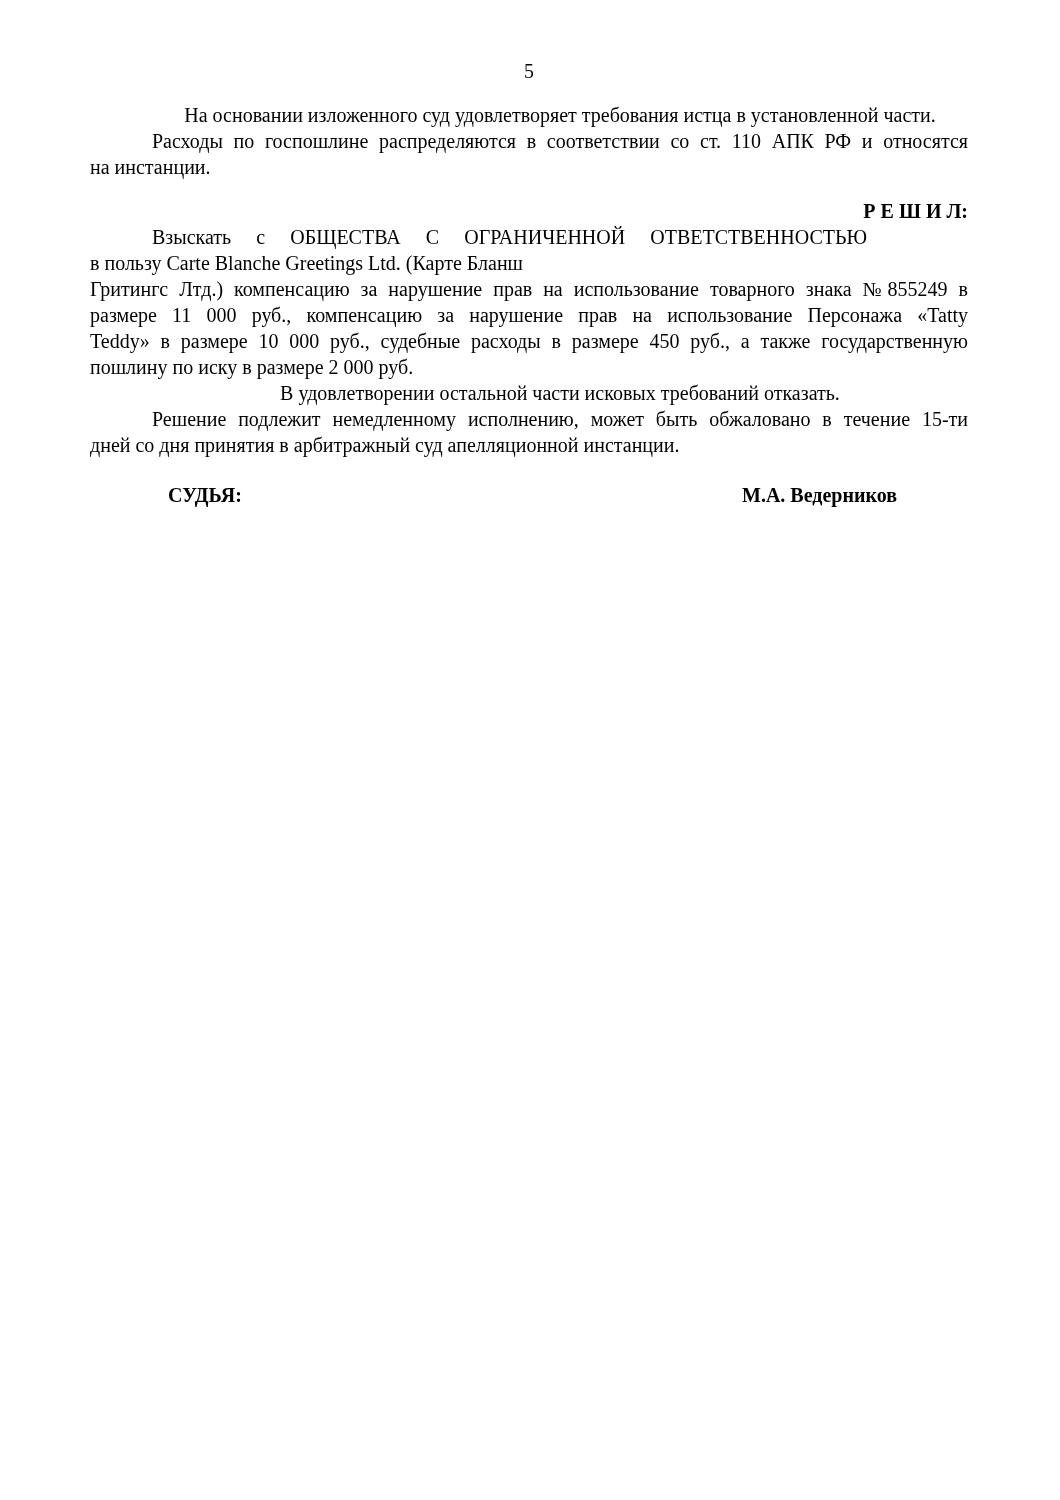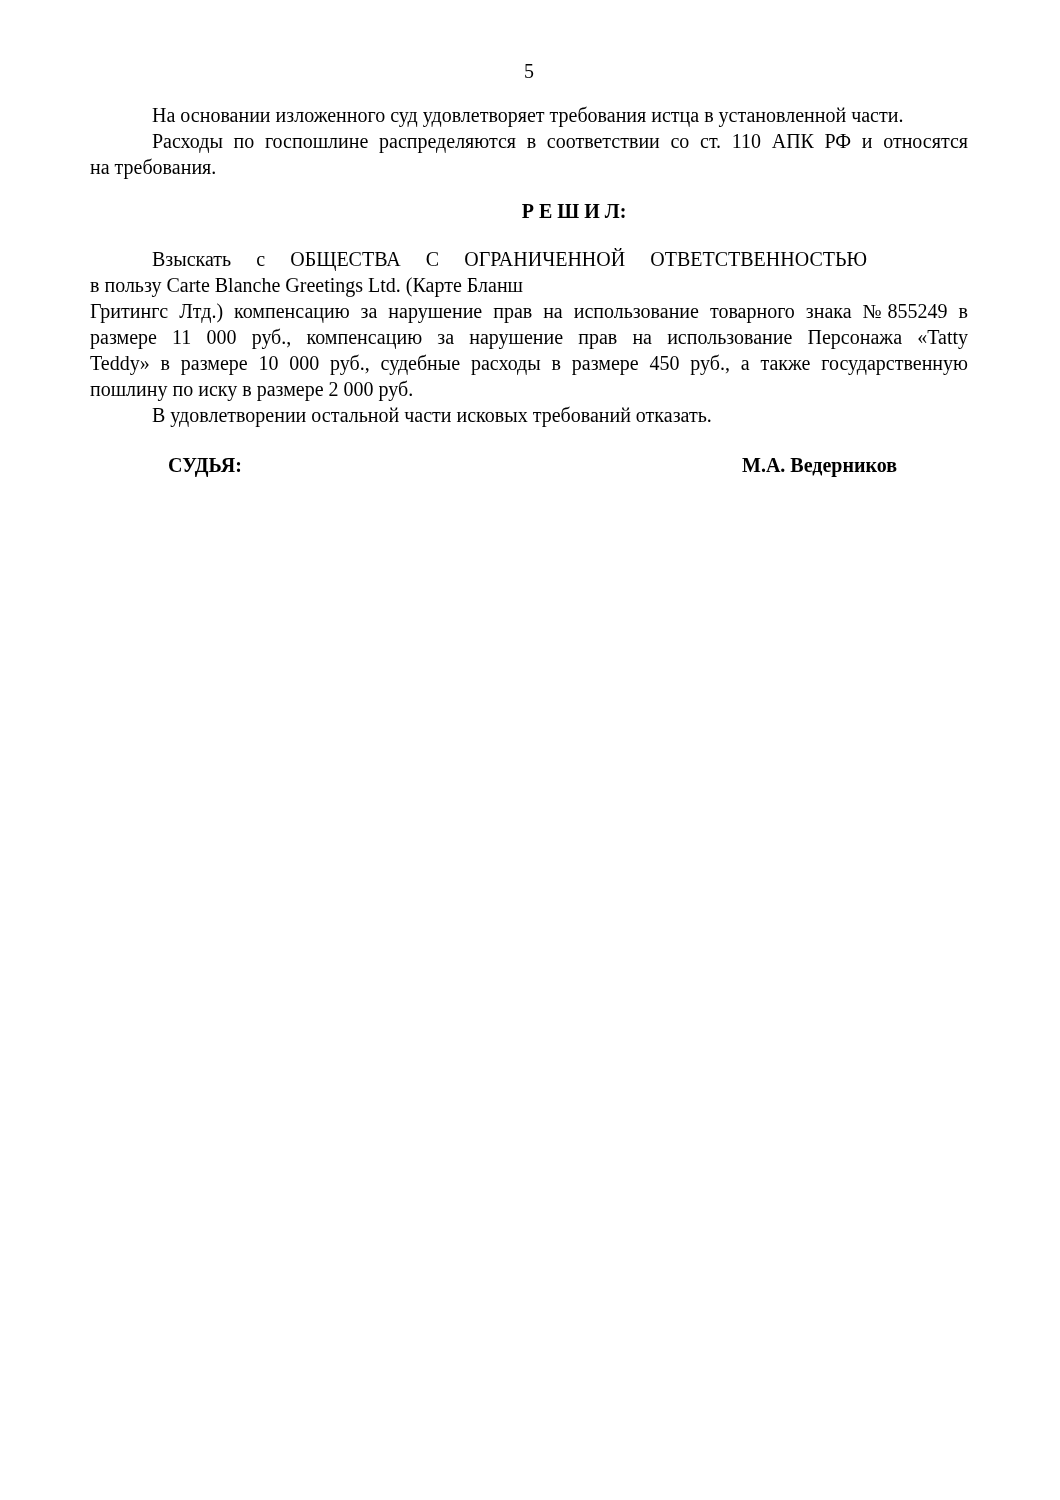--- a/index.html
+++ b/index.html
@@ -25,40 +25,40 @@
     margin-bottom: 18px;
   }
   .para {
     margin: 0;
   }
   .line {
     margin: 0;
   }
   .indent {
     text-indent: 62px;
+    text-align: center;
   }
   .just {
     text-align: justify;
     text-align-last: justify;
     font-family: Liberation Serif, serif;
   }
   .right {
   }
   .heading {
     font-weight: bold;
-    text-align: center;
+    text-align: right;
     padding-left: 90px;
     margin-top: 18px;
   }
   .decree-line1 {
     margin-left: 62px;
     width: 715px;
     text-align: justify;
     text-align-last: justify;
-    margin-top: 22px;
   }
   .signature {
     display: flex;
     justify-content: space-between;
     font-weight: bold;
     margin-top: 24px;
     padding-left: 78px;
     padding-right: 71px;
   }
 </style>
@@ -66,36 +66,40 @@
 <body>
 
 <div class="page">
 
   <div class="page-number">5</div>
 
   <p class="para indent">На основании изложенного суд удовлетворяет требования истца в установленной части.</p>
 
   <div class="para">
     <div class="line indent just">Расходы по госпошлине распределяются в соответствии со ст. 110 АПК РФ и относятся</div>
-    <div class="line">на требования.</div>
+    <div class="line">на инстанции.</div>
   </div>
 
 
   <div class="heading">Р Е Ш И Л:</div>
 
   <div class="para">
     <div class="line decree-line1">Взыскать с ОБЩЕСТВА С ОГРАНИЧЕННОЙ ОТВЕТСТВЕННОСТЬЮ</div>
     <div class="line right">в пользу Carte Blanche Greetings Ltd. (Карте Бланш</div>
     <div class="line just">Гритингс Лтд.) компенсацию за нарушение прав на использование товарного знака №855249 в</div>
     <div class="line just">размере 11 000 руб., компенсацию за нарушение прав на использование Персонажа «Tatty</div>
     <div class="line just">Teddy» в размере 10 000 руб., судебные расходы в размере 450 руб., а также государственную</div>
     <div class="line">пошлину по иску в размере 2 000 руб.</div>
   </div>
 
   <p class="para indent">В удовлетворении остальной части исковых требований отказать.</p>
 
+  <div class="para">
+    <div class="line indent just">Решение подлежит немедленному исполнению, может быть обжаловано в течение 15-ти</div>
+    <div class="line">дней со дня принятия в арбитражный суд апелляционной инстанции.</div>
+  </div>
 
   <div class="signature">
     <span>СУДЬЯ:</span>
     <span>М.А. Ведерников</span>
   </div>
 
 </div>
 
 </body></html>

